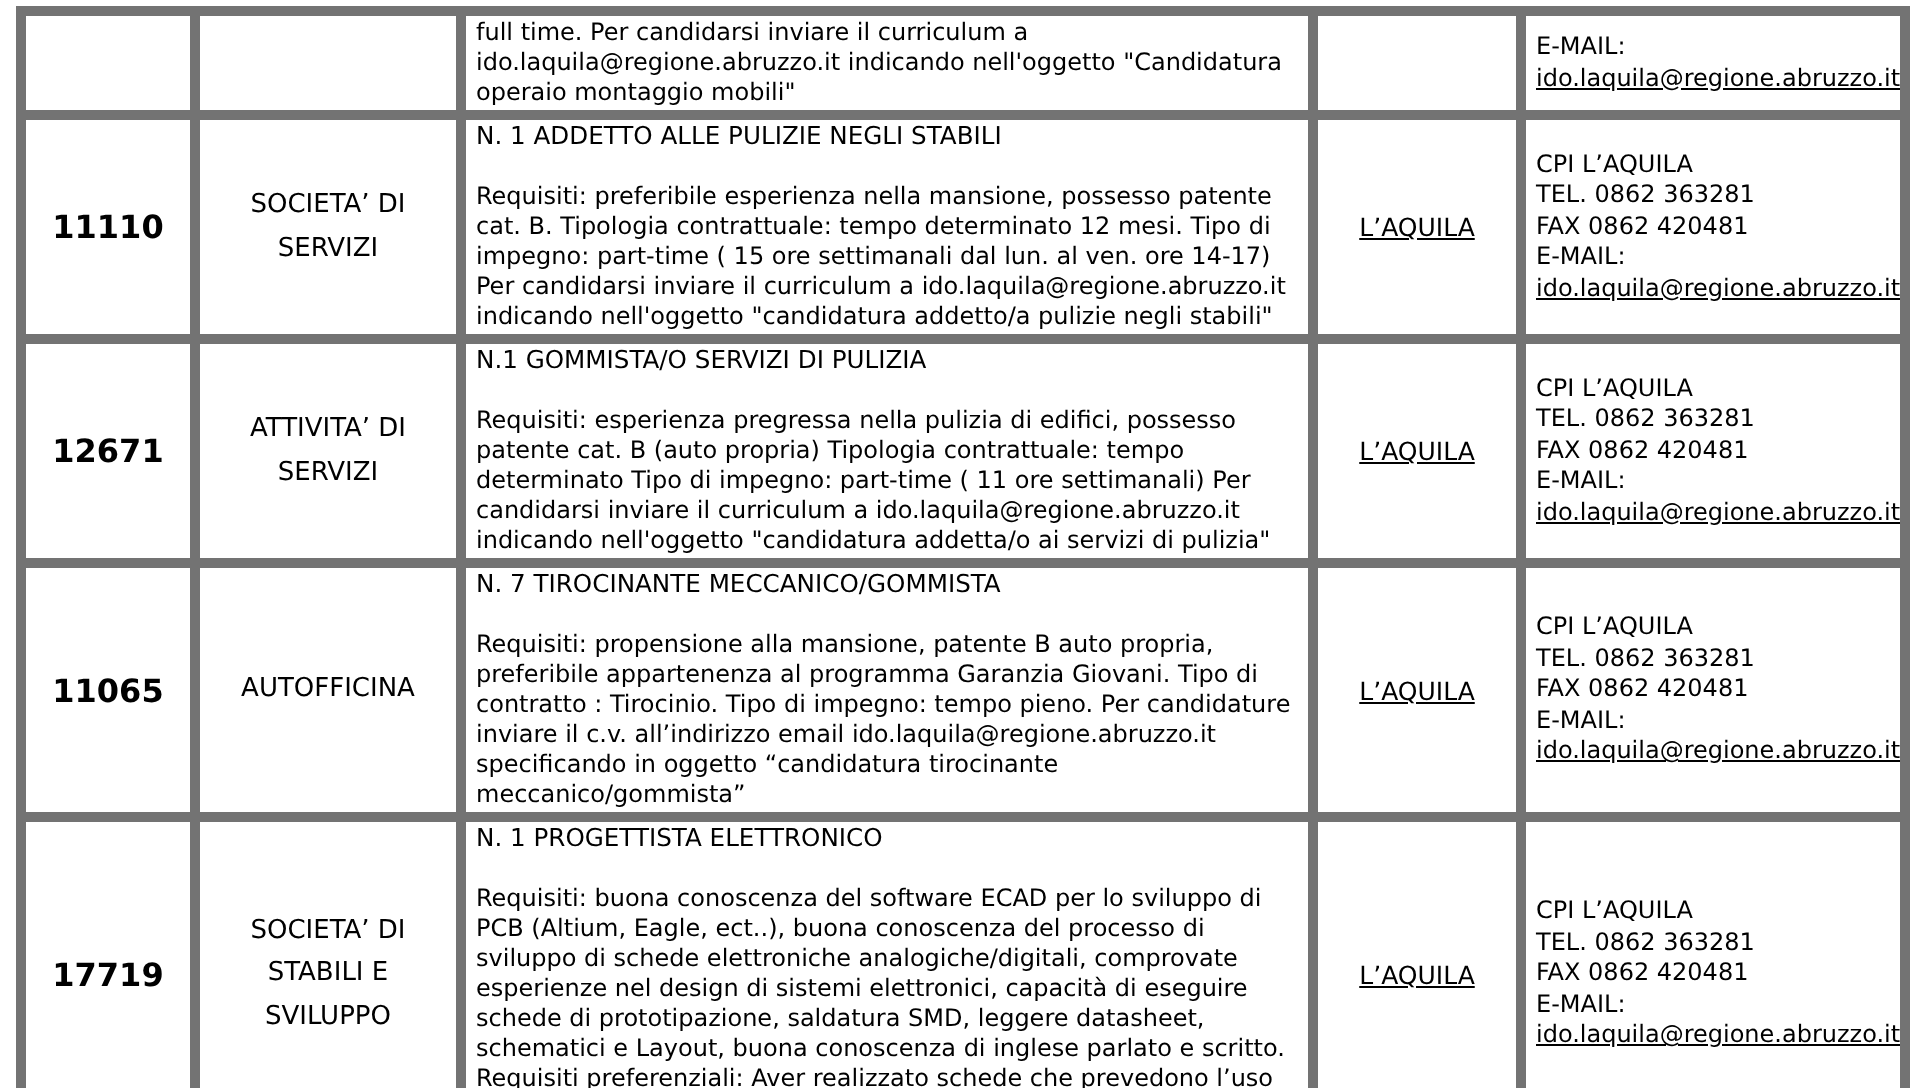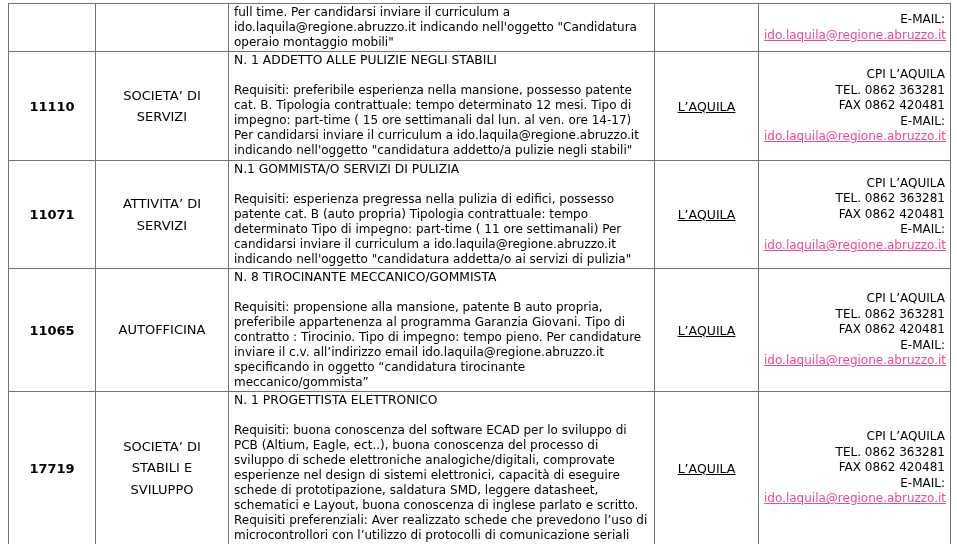--- a/index.html
+++ b/index.html
@@ -16,30 +16,30 @@
     position: relative;
     padding: 3px 0 0 8px;
     box-sizing: border-box;
   }
   table.jobs {
     border-collapse: collapse;
     table-layout: fixed;
     width: 942px;
   }
   table.jobs td {
-    border: 1px solid #737373;
+    border: 5px solid #737373;
     padding: 1px 5px;
     box-sizing: border-box;
     overflow: hidden;
   }
   td.c-id {
     text-align: center;
     vertical-align: middle;
     font-weight: bold;
-    font-size: 13px;
+    font-size: 16px;
   }
   td.c-type {
     text-align: center;
     vertical-align: middle;
     font-weight: normal;
     font-size: 13px;
     line-height: 1.65;
   }
   td.c-desc {
     vertical-align: top;
@@ -55,27 +55,27 @@
   td.c-desc .job-body {
     margin: 0;
   }
   td.c-loc {
     text-align: center;
     vertical-align: middle;
     font-size: 12.5px;
     text-decoration: underline;
   }
   td.c-contact {
-    text-align: right;
+    text-align: left;
     vertical-align: middle;
     font-size: 12px;
     line-height: 15.5px;
   }
   a.email-link {
-    color: #ec4899;
+    color: #000000;
     text-decoration: underline;
     white-space: nowrap;
   }
 </style>
 </head>
 <body>
 
 <div class="page">
   <table class="jobs">
     <colgroup>
@@ -111,41 +111,41 @@
         <td class="c-contact">
           <div>CPI L’AQUILA</div>
           <div>TEL. 0862 363281</div>
           <div>FAX 0862 420481</div>
           <div>E-MAIL:</div>
           <a class="email-link" href="#">ido.laquila@regione.abruzzo.it</a>
         </td>
       </tr>
 
       <tr style="height:101px">
-        <td class="c-id">11071</td>
+        <td class="c-id">12671</td>
         <td class="c-type">ATTIVITA’ DI SERVIZI</td>
         <td class="c-desc">
           <p class="job-title">N.1 GOMMISTA/O SERVIZI DI PULIZIA</p>
           <p class="job-body">Requisiti: esperienza pregressa nella pulizia di edifici, possesso patente cat. B (auto propria) Tipologia contrattuale: tempo determinato Tipo di impegno: part-time ( 11 ore settimanali) Per candidarsi inviare il curriculum a ido.laquila@regione.abruzzo.it indicando nell'oggetto "candidatura addetta/o ai servizi di pulizia"</p>
         </td>
         <td class="c-loc">L’AQUILA</td>
         <td class="c-contact">
           <div>CPI L’AQUILA</div>
           <div>TEL. 0862 363281</div>
           <div>FAX 0862 420481</div>
           <div>E-MAIL:</div>
           <a class="email-link" href="#">ido.laquila@regione.abruzzo.it</a>
         </td>
       </tr>
 
       <tr style="height:112px">
         <td class="c-id">11065</td>
         <td class="c-type">AUTOFFICINA</td>
         <td class="c-desc">
-          <p class="job-title">N. 8 TIROCINANTE MECCANICO/GOMMISTA</p>
+          <p class="job-title">N. 7 TIROCINANTE MECCANICO/GOMMISTA</p>
           <p class="job-body">Requisiti: propensione alla mansione, patente B auto propria, preferibile appartenenza al programma Garanzia Giovani. Tipo di contratto : Tirocinio. Tipo di impegno: tempo pieno. Per candidature inviare il c.v. all’indirizzo email ido.laquila@regione.abruzzo.it specificando in oggetto “candidatura tirocinante meccanico/gommista”</p>
         </td>
         <td class="c-loc">L’AQUILA</td>
         <td class="c-contact">
           <div>CPI L’AQUILA</div>
           <div>TEL. 0862 363281</div>
           <div>FAX 0862 420481</div>
           <div>E-MAIL:</div>
           <a class="email-link" href="#">ido.laquila@regione.abruzzo.it</a>
         </td>

